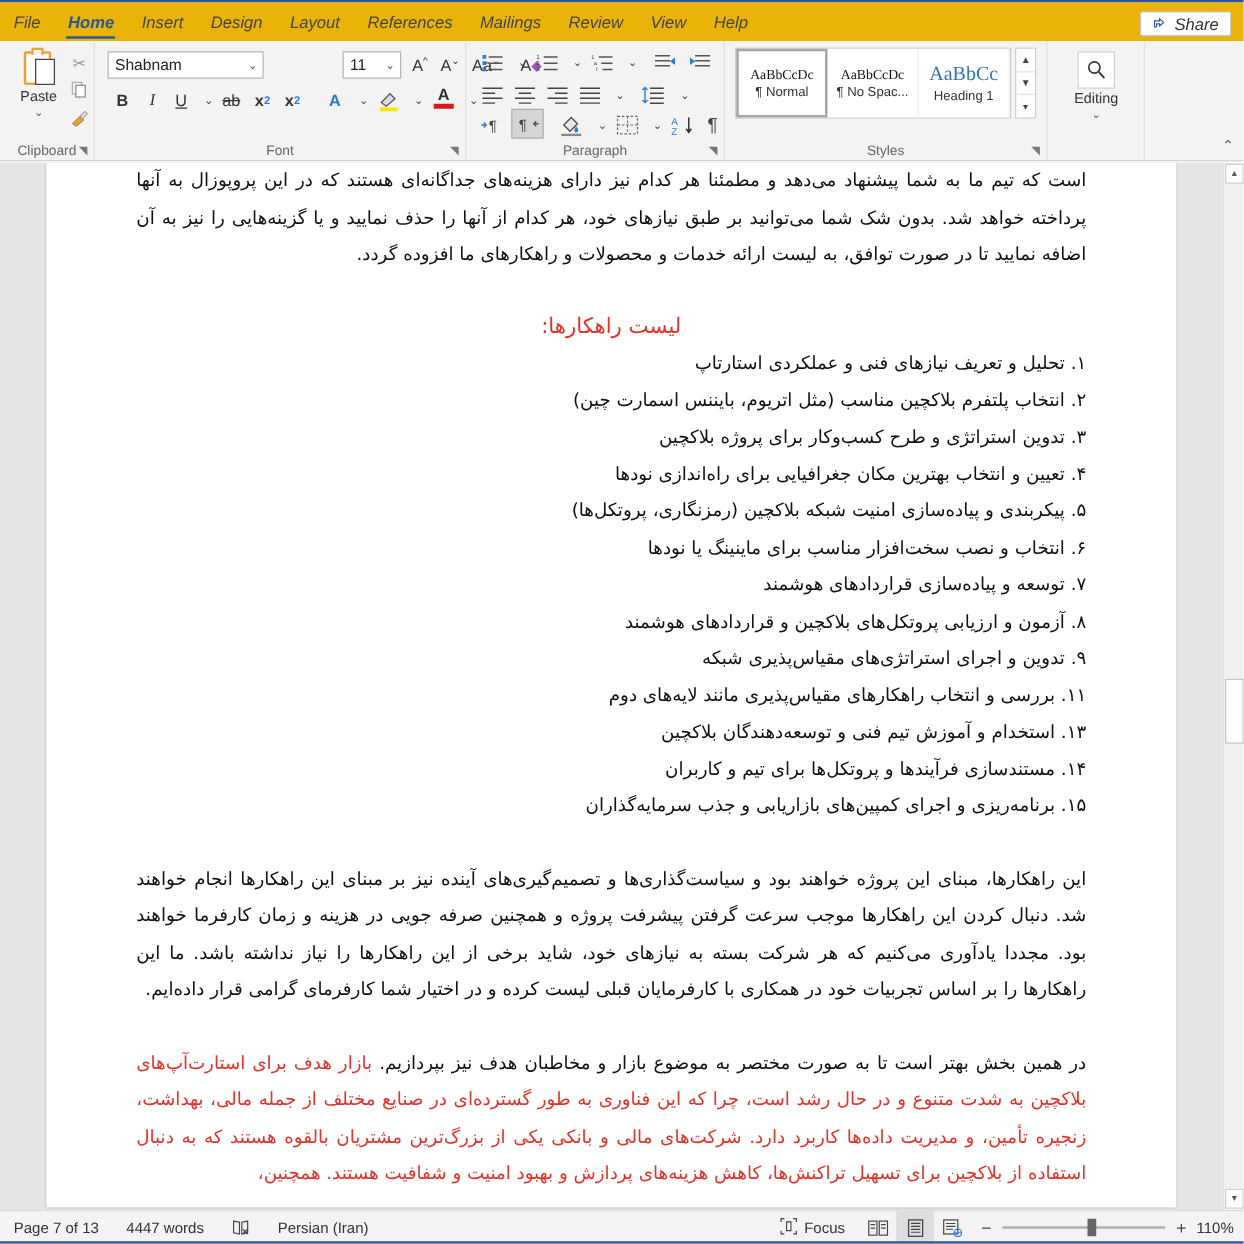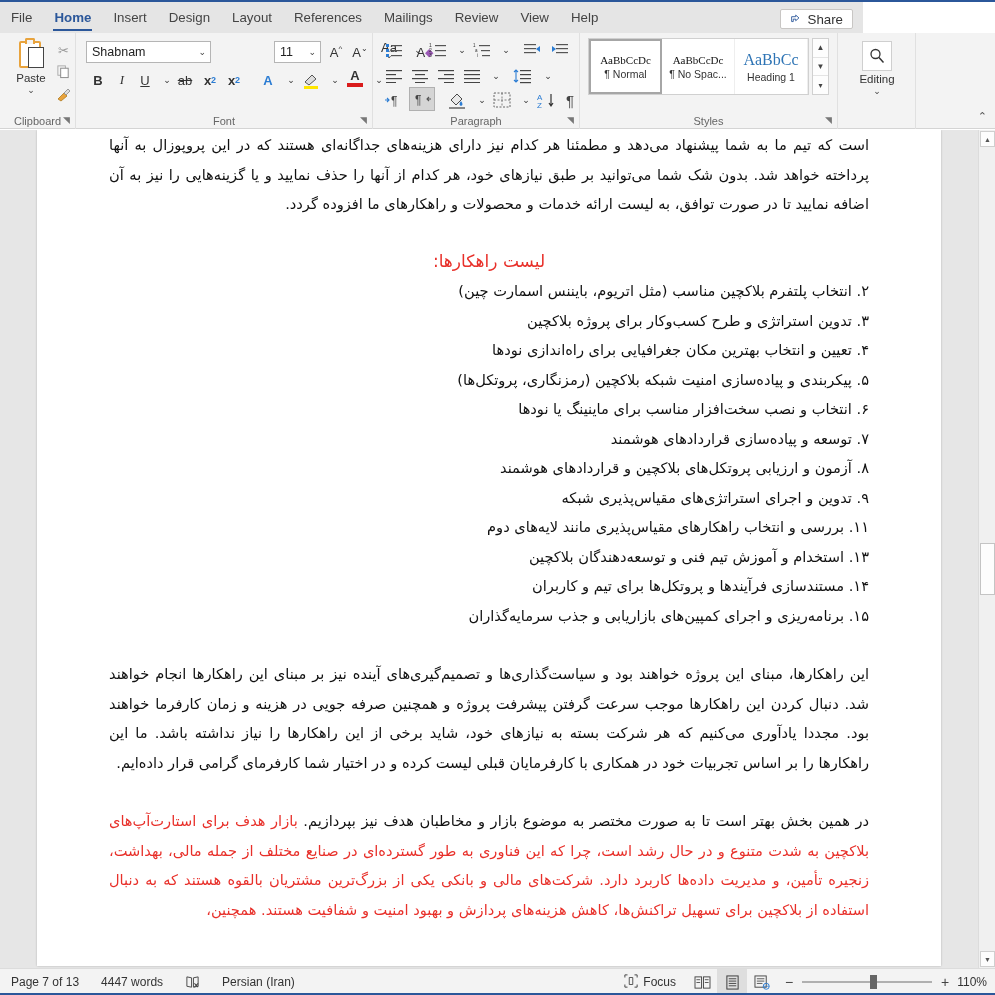--- a/index.html
+++ b/index.html
@@ -12,23 +12,23 @@
   body { position: relative; }
 
   
   .top-accent {
     position: absolute; top: 0; left: 0; width: 995px; height: 2px;
     background: #2b579a;
   }
 
   
   .tabbar {
-    position: absolute; top: 2px; left: 0; width: 863px; height: 31px;
-    background: #e5e5e5;
-    display: flex; align-items: flex-end;
+    position: absolute; top: 2px; left: 0; width: 995px; height: 31px;
+    background: #eab308;
+    display: flex; align-items: flex-end; font-style: italic;
   }
   .tab {
     font-size: 13.3px; color: #444444;
     padding: 5px 11px 7px 11px;
     line-height: 16px;
     white-space: nowrap;
     position: relative;
   }
   .tab.active { color: #2b579a; font-weight: bold; }
   .tab.active::after {
@@ -296,21 +296,21 @@
       <span class="combo-caret">⌄</span>
     </div>
     <div class="r-btn" style="left:248px;top:8px;width:24px;">
       <span>A</span>
         <span class="cap">^</span>
     </div>
     <div class="r-btn" style="left:272px;top:8px;width:24px;">
       <span>A</span>
         <span class="cap">⌄</span>
     </div>
-    <div class="r-btn" style="left:296px;top:8px;width:34px;flex-direction:column;">
+    <div class="r-btn" style="left:296px;top:8px;width:34px;">
       <span>Aa</span>
         <span class="cap">⌄</span>
     </div>
     <div class="r-btn" style="left:336px;top:8px;width:26px;">
       <span>A</span>
         <span style="color:#9b59b6;font-size:11px;">◆</span>
     </div>
     <div class="r-btn" style="left:10px;top:36px;width:24px;font-weight:bold;">
       <span>B</span>
     </div>
@@ -523,20 +523,21 @@
   </div>
   <div class="ribbon-collapse">⌃</div>
 </div>
 
 <div class="doc-area">
   <div class="page">
     <div class="page-body">
       <p class="para">است که تیم ما به شما پیشنهاد می‌دهد و مطمئنا هر کدام نیز دارای هزینه‌های جداگانه‌ای هستند که در این پروپوزال به آنها پرداخته خواهد شد. بدون شک شما می‌توانید بر طبق نیازهای خود، هر کدام از آنها را حذف نمایید و یا گزینه‌هایی را نیز به آن اضافه نمایید تا در صورت توافق، به لیست ارائه خدمات و محصولات و راهکارهای ما افزوده گردد.</p>
       <div class="heading-red">لیست راهکارها:</div>
       <ol class="soln">
+        <li>۱. تحلیل و تعریف نیازهای فنی و عملکردی استارتاپ</li>
         <li>۲. انتخاب پلتفرم بلاکچین مناسب (مثل اتریوم، بایننس اسمارت چین)</li>
         <li>۳. تدوین استراتژی و طرح کسب‌وکار برای پروژه بلاکچین</li>
         <li>۴. تعیین و انتخاب بهترین مکان جغرافیایی برای راه‌اندازی نودها</li>
         <li>۵. پیکربندی و پیاده‌سازی امنیت شبکه بلاکچین (رمزنگاری، پروتکل‌ها)</li>
         <li>۶. انتخاب و نصب سخت‌افزار مناسب برای ماینینگ یا نودها</li>
         <li>۷. توسعه و پیاده‌سازی قراردادهای هوشمند</li>
         <li>۸. آزمون و ارزیابی پروتکل‌های بلاکچین و قراردادهای هوشمند</li>
         <li>۹. تدوین و اجرای استراتژی‌های مقیاس‌پذیری شبکه</li>
         <li>۱۱. بررسی و انتخاب راهکارهای مقیاس‌پذیری مانند لایه‌های دوم</li>
         <li>۱۳. استخدام و آموزش تیم فنی و توسعه‌دهندگان بلاکچین</li>

